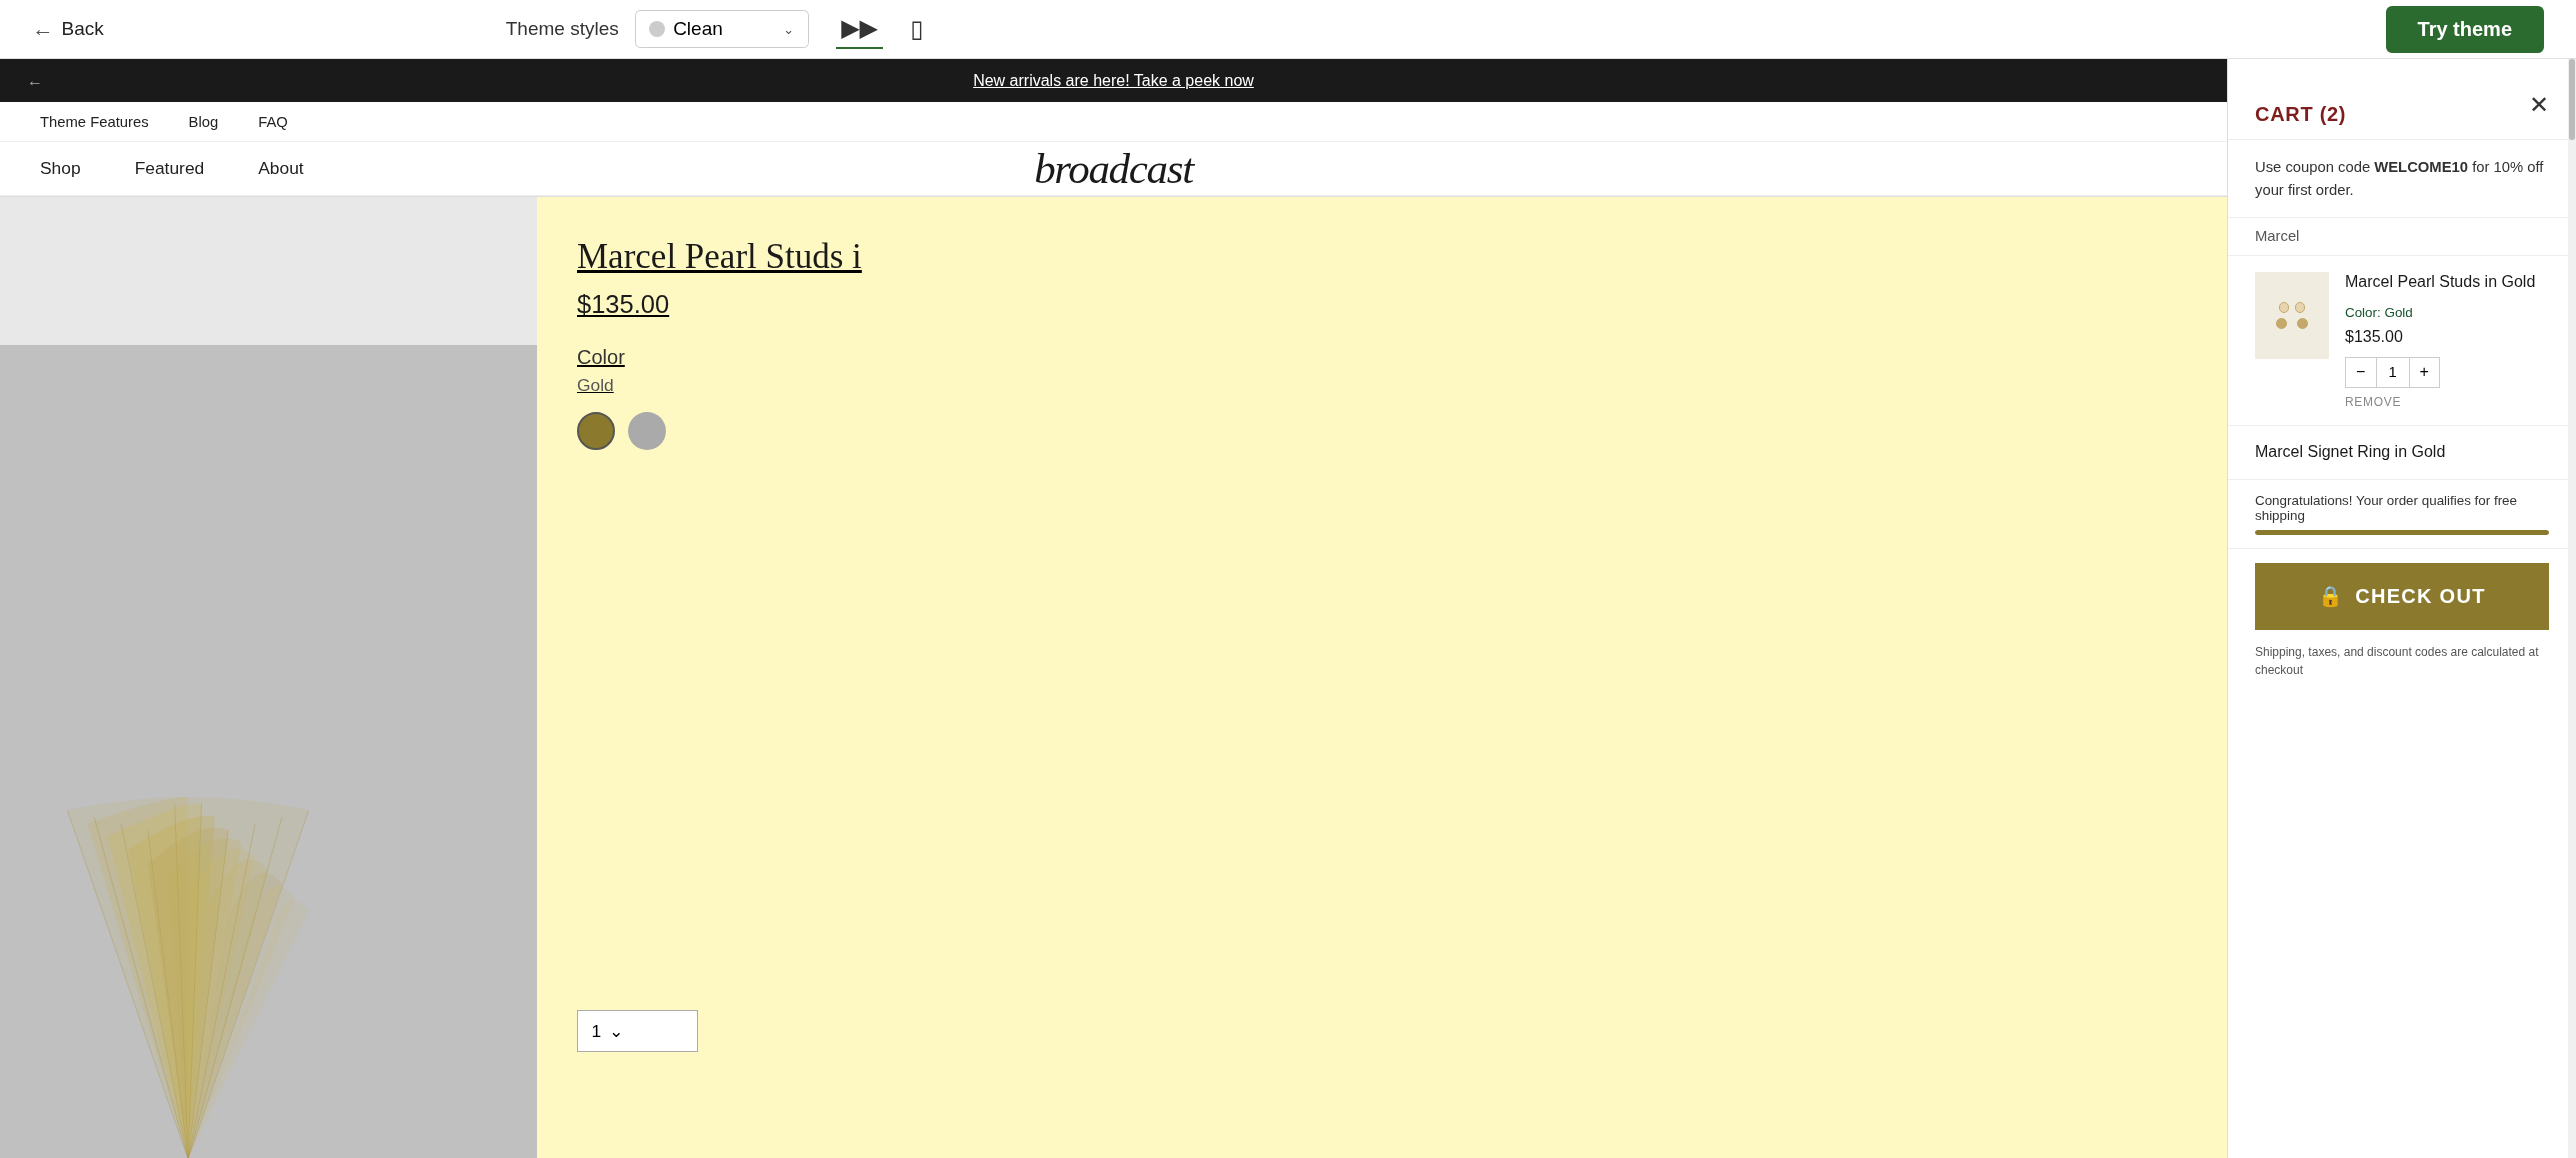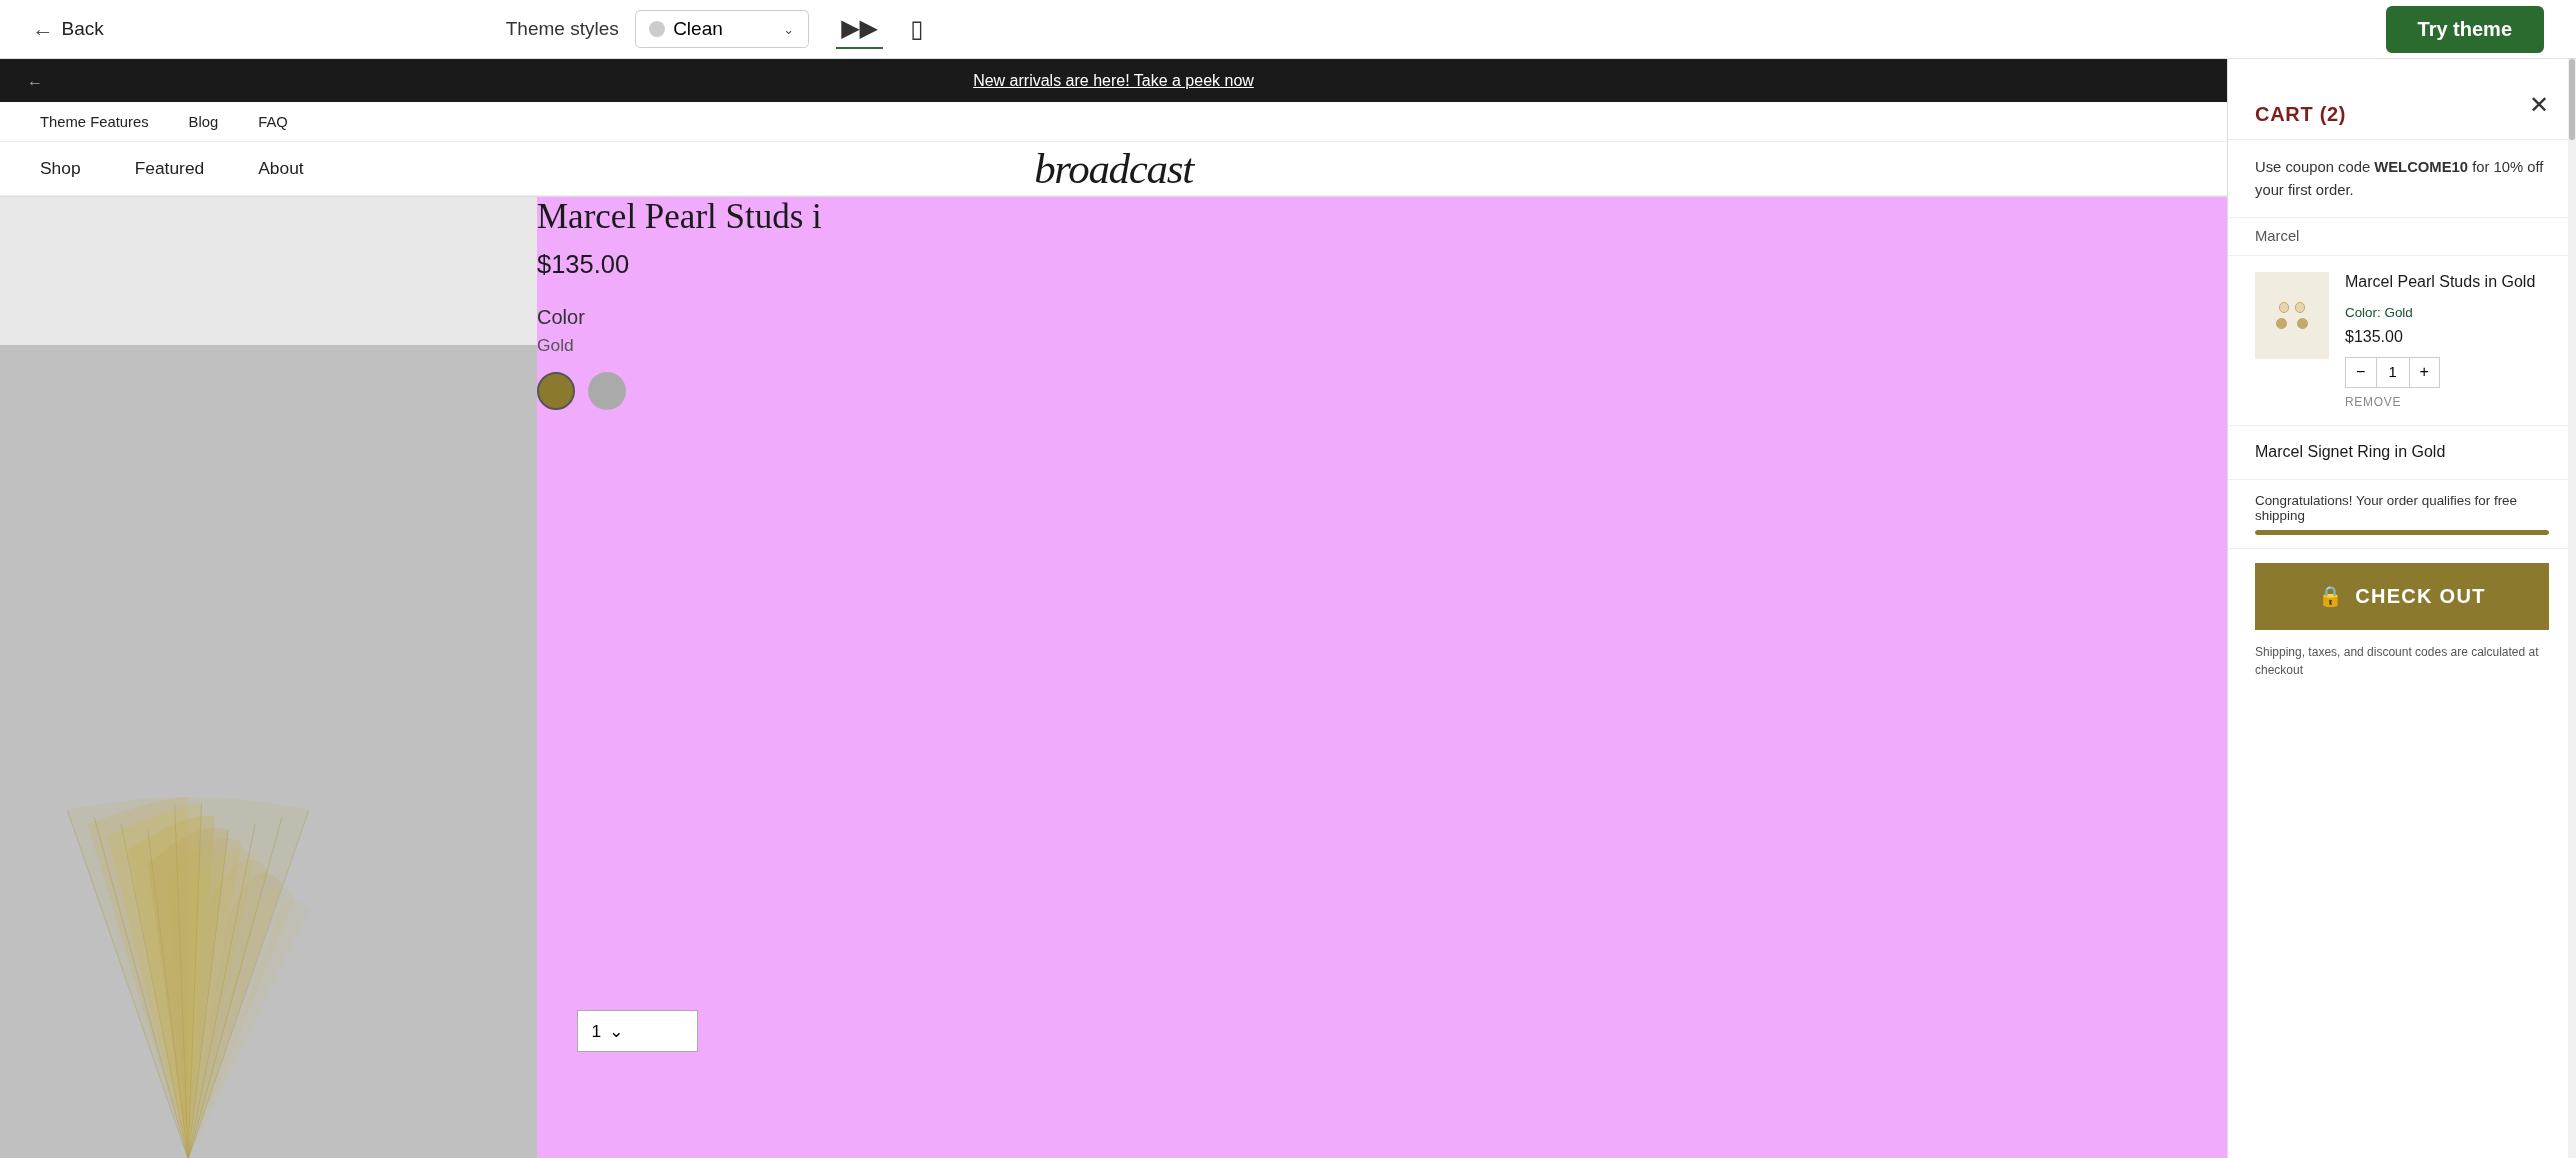--- a/index.html
+++ b/index.html
@@ -81,21 +81,21 @@
 
     
     #content-divider {
       position: absolute; top: 137px; left: 0; right: 0; height: 1.3px;
       background: #ddd;
     }
 
     
     #product-area {
       position: absolute; top: 138px; left: 537px; right: 0; bottom: 0;
-      background: #f0abfc; 
+      background: #fef9c3; padding: 40px; text-decoration: underline;
     }
     #product-title {
       font-size: 35px; font-family: Georgia, serif; color: #1a1a1a;
       margin-bottom: 13.4px;
     }
     #product-price { font-size: 25.5px; color: #1a1a1a; margin-bottom: 27px; }
     #product-color-label { font-size: 20px; color: #333; margin-bottom: 5.4px; }
     #product-color-value { font-size: 17.4px; color: #555; margin-bottom: 16px; }
     #color-swatches { display: flex; gap: 13.4px; margin-bottom: 27px; }
     .color-swatch {

